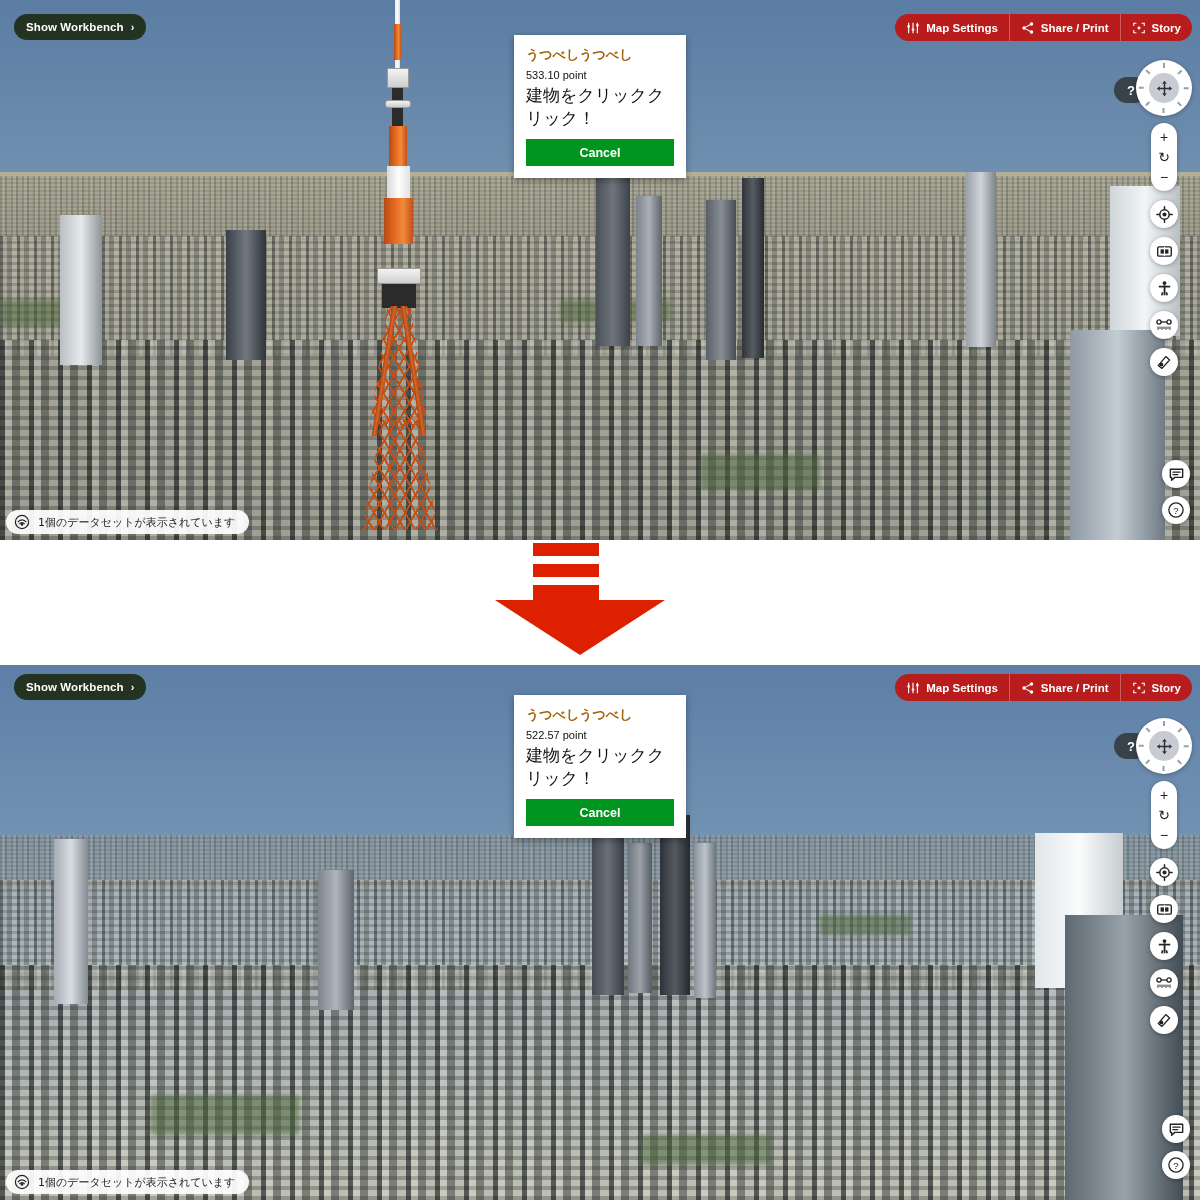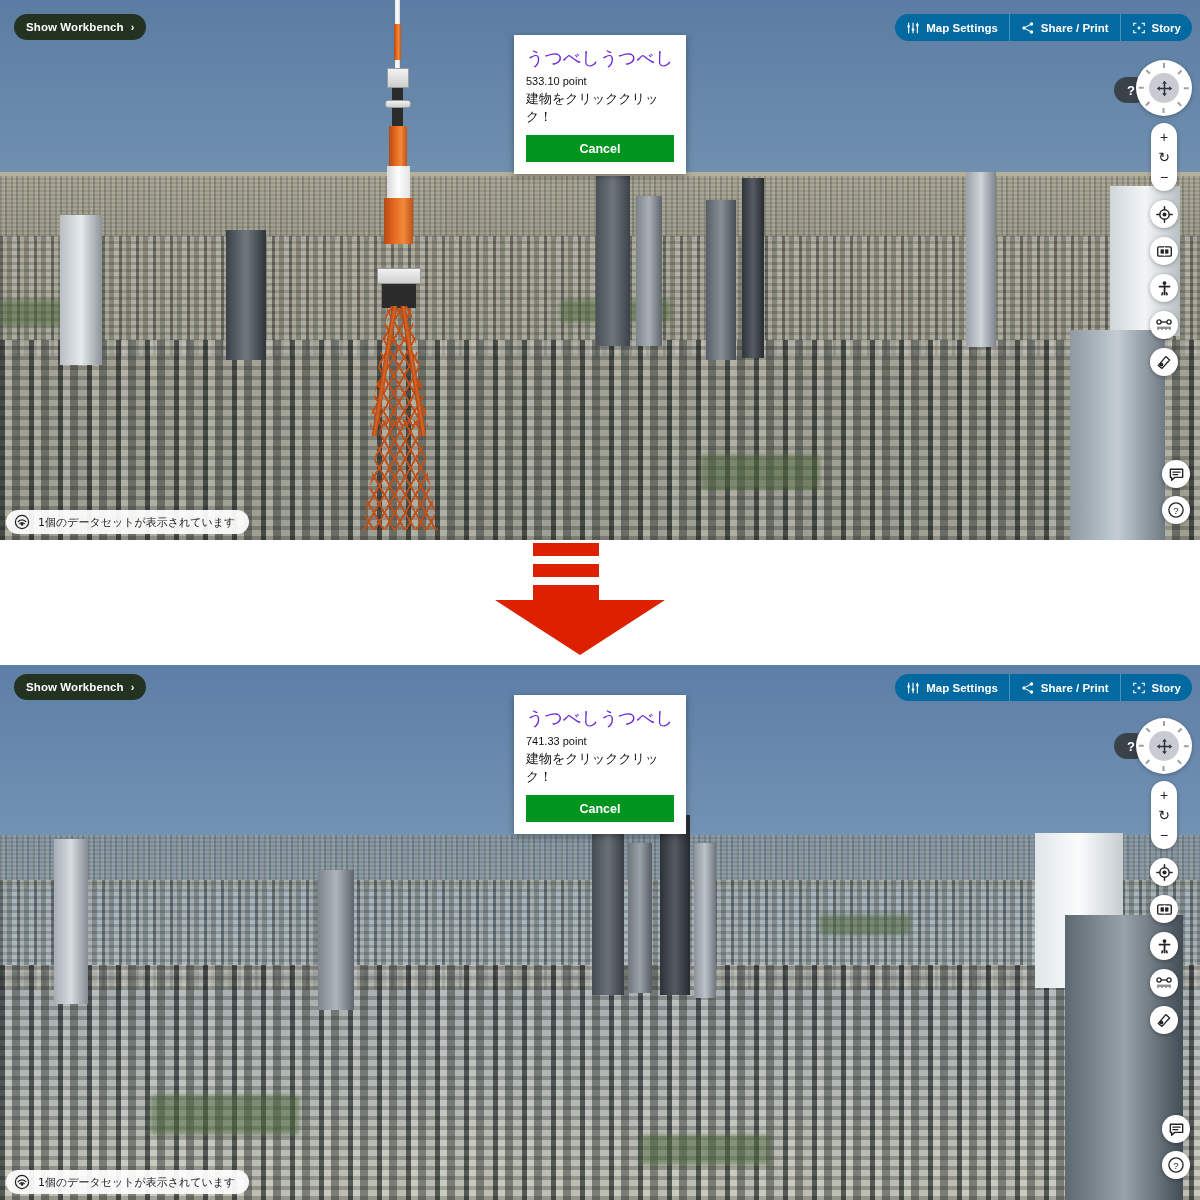--- a/index.html
+++ b/index.html
@@ -56,37 +56,37 @@
   .btn-dark { display:inline-flex; align-items:center; gap:7px;
     background:#243221; color:#fff; border-radius:18px; height:26px;
     padding:0 12px; font-size:11.5px; font-weight:700; letter-spacing:.1px;
     white-space:nowrap; }
   .workbench { position:absolute; left:14px; z-index:30; }
   #panel-top .workbench    { top:14px; }
   #panel-bottom .workbench { top:9px; }
   .workbench .chev { font-size:11px; font-weight:700; }
 
   .topright { position:absolute; right:8px; z-index:30; display:flex;
-    background:#0369a1; border-radius:16px; overflow:hidden; height:27px; align-items:stretch; }
+    background:#b91c1c; border-radius:16px; overflow:hidden; height:27px; align-items:stretch; }
   #panel-top .topright    { top:14px; }
   #panel-bottom .topright { top:9px; }
   .trbtn { display:flex; align-items:center; gap:6px; padding:0 11px; color:#fff;
     font-size:11.5px; font-weight:700; white-space:nowrap; }
   .trbtn + .trbtn { border-left:1px solid rgba(255,255,255,.28); }
   .trbtn svg { display:block; }
 
   
   .popup { position:absolute; z-index:40; width:172px; background:#ffffff;
     box-shadow:0 2px 7px rgba(0,0,0,.35); padding:11px 12px 12px 12px; }
   #panel-top .popup    { left:514px; top:35px; }
   #panel-bottom .popup { left:514px; top:30px; }
-  .pp-title { font-size:18px; font-weight:400; color:#6d28d9; margin-bottom:5px;
+  .pp-title { font-size:13px; font-weight:700; color:#a16207; margin-bottom:5px;
     font-family:"DejaVu Sans",sans-serif; }
   .pp-points { font-size:11px; color:#111; margin-bottom:3px; }
-  .pp-msg { font-size:13px; color:#111; margin-bottom:9px;
+  .pp-msg { font-size:17px; color:#111; margin-bottom:9px;
     font-family:"DejaVu Sans",sans-serif; }
   .pp-cancel { display:block; width:100%; height:27px; background:#00951f; color:#fff;
     border:none; font-size:12.5px; font-weight:600; cursor:pointer;
     font-family:"Liberation Sans",sans-serif; }
 
   
   .tools { position:absolute; right:8px; z-index:30; display:flex;
     flex-direction:column; align-items:center; }
   #panel-top .tools    { top:60px; }
   #panel-bottom .tools { top:718px; }
@@ -516,19 +516,19 @@
         <circle cx="8" cy="8" r="6.6" fill="none" stroke="#222" stroke-width="1.2"></circle>
         <circle cx="8" cy="10.4" r="1.3" fill="#222"></circle>
         <path d="M5.4 10.1a3.1 3.1 0 0 1 5.2 0" fill="none" stroke="#222" stroke-width="1.2"></path>
         <path d="M3.8 8.2a5 5 0 0 1 8.4 0" fill="none" stroke="#222" stroke-width="1.2"></path>
       </svg>
       <span>1個のデータセットが表示されています</span>
     </div>
 
     <div class="popup">
       <div class="pp-title">うつべしうつべし</div>
-      <div class="pp-points">741.33 point</div>
+      <div class="pp-points">522.57 point</div>
       <div class="pp-msg">建物をクリッククリック！</div>
       <button class="pp-cancel">Cancel</button>
     </div>
   </div>
 
 </div>
 
 </body></html>

